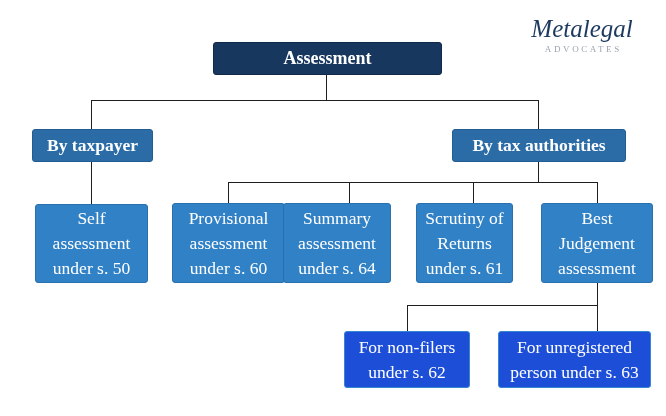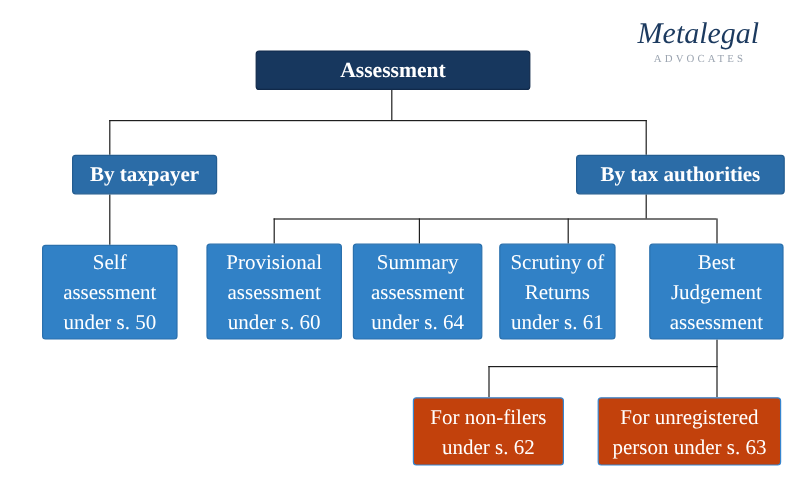--- a/index.html
+++ b/index.html
@@ -54,42 +54,41 @@
     background: #17375e;
     border: 1px solid #10294a;
     font-weight: bold;
     font-size: 18px;
   }
   .lvl2 {
     background: #2b6ca7;
     border: 1px solid #235c90;
     font-weight: bold;
     font-size: 17.5px;
-    margin-left: 28px;
   }
   .lvl3 {
     background: #3181c6;
     border: 1px solid #2a70ad;
     font-size: 17.5px;
     line-height: 25px;
   }
   .lvl4 {
-    background: #c2410c;
+    background: #1d4ed8;
     border: 1px solid #3685cf;
     font-size: 17.5px;
     line-height: 25px;
   }
 
   
   .n-assessment        { left: 213px; top: 42px;  width: 229px; height: 33px; }
   .n-by-taxpayer       { left: 32px;  top: 129px; width: 121px; height: 33px; }
   .n-by-tax-authorities{ left: 452px; top: 129px; width: 174px; height: 33px; }
   .n-self              { left: 35px;  top: 204px; width: 113px; height: 79px; }
   .n-provisional       { left: 172px; top: 203px; width: 113px; height: 80px; }
-  .n-summary           { left: 294px; top: 203px; width: 108px; height: 80px; }
+  .n-summary           { left: 283px; top: 203px; width: 108px; height: 80px; }
   .n-scrutiny          { left: 416px; top: 203px; width: 97px; height: 80px; }
   .n-best              { left: 541px; top: 203px; width: 112px; height: 80px; }
   .n-non-filers        { left: 344px; top: 331px; width: 126px; height: 57px; }
   .n-unregistered      { left: 498px; top: 331px; width: 153px; height: 57px; }
 
   
   .h-line, .v-line { position: absolute; background: #1f1f1f; }
   .h-line { height: 1px; }
   .v-line { width: 1px; }
 

